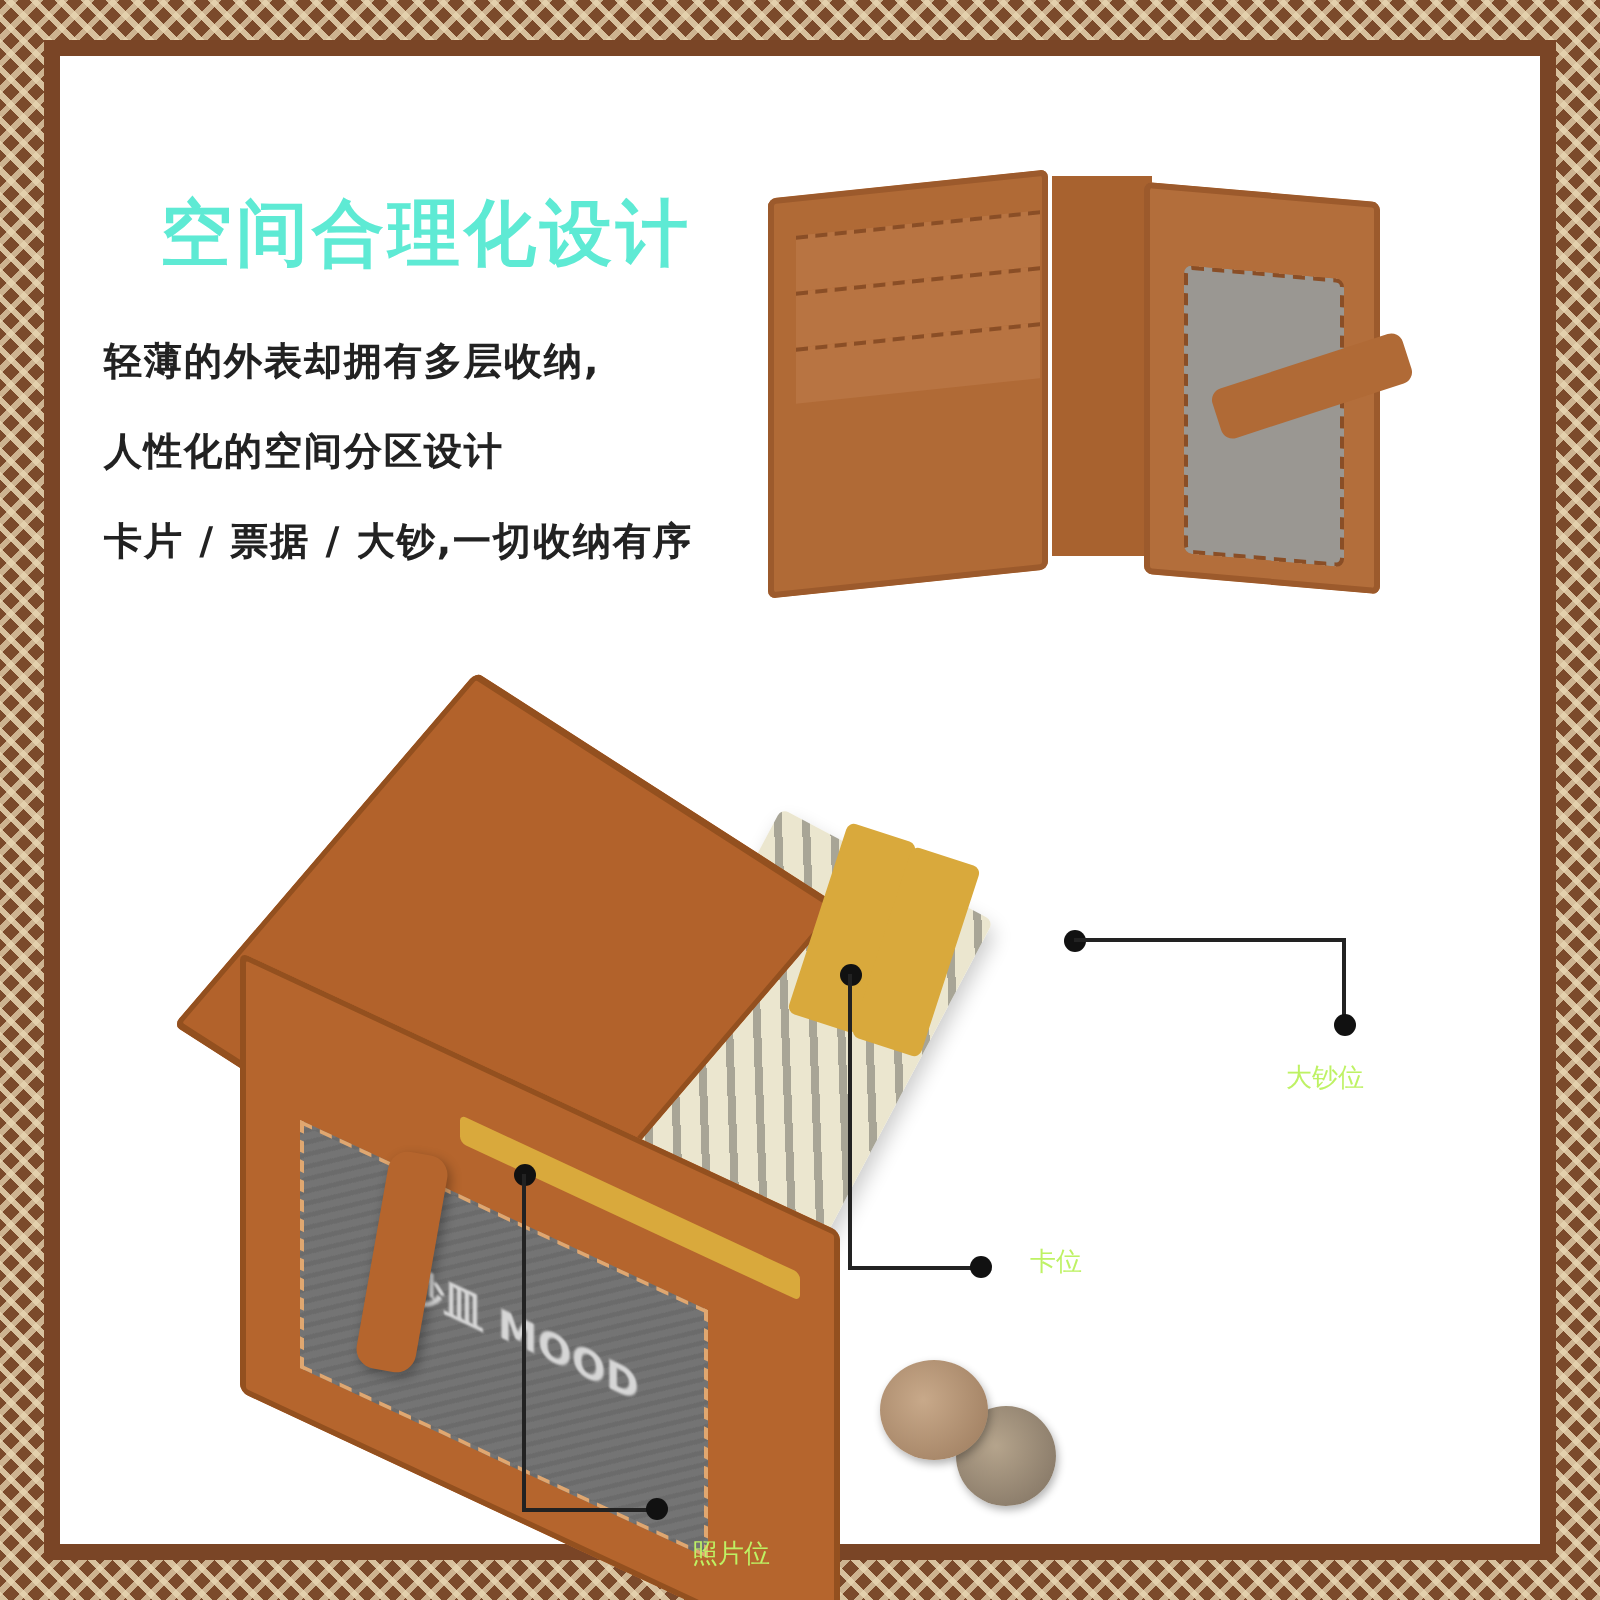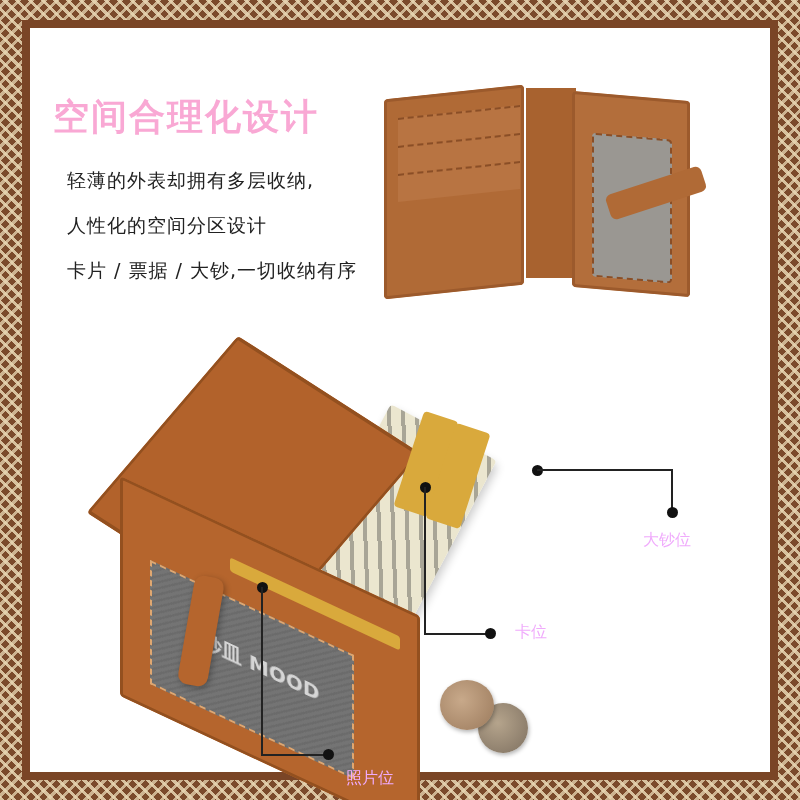--- a/index.html
+++ b/index.html
@@ -7,23 +7,23 @@
   .pattern {
     position:absolute; inset:0;
     background-color:#7b4a2b;
     background-image:
       repeating-linear-gradient(45deg, rgba(232,214,178,0.85) 0 3px, transparent 3px 9px),
       repeating-linear-gradient(-45deg, rgba(232,214,178,0.75) 0 3px, transparent 3px 9px),
       repeating-linear-gradient(0deg, rgba(123,74,43,0.55) 0 2px, transparent 2px 6px);
   }
   .frame-line { position:absolute; left:22px; top:20px; width:756px; height:760px; background:#7a4526; }
   .panel { position:absolute; left:30px; top:28px; width:740px; height:744px; background:#ffffff; }
-  .title { position:absolute; left:53px; top:93px; font-size:36px; font-weight:bold; color:#f9a8d4; letter-spacing:2px; white-space:nowrap; }
-  .body-line { position:absolute; left:67px; font-size:19px; color:#222; white-space:nowrap; letter-spacing:1px; }
-  .label { position:absolute; font-size:16px; color:#f0abfc; white-space:nowrap; }
+  .title { position:absolute; left:80px; top:93px; font-size:36px; font-weight:bold; color:#5eead4; letter-spacing:2px; white-space:nowrap; }
+  .body-line { position:absolute; left:52px; font-size:19px; color:#222; white-space:nowrap; letter-spacing:1px;font-weight:bold; }
+  .label { position:absolute; font-size:13px; color:#bef264; white-space:nowrap; }
   .dot { position:absolute; width:11px; height:11px; border-radius:50%; background:#111; }
   .hl { position:absolute; height:2px; background:#222; }
   .vl { position:absolute; width:2px; background:#222; }
   
   .w1 { position:absolute; left:376px; top:80px; width:330px; height:215px; }
   .w1 .left { position:absolute; left:8px; top:12px; width:140px; height:200px; background:#b06a36; border-radius:4px; transform:skewY(-6deg); box-shadow:inset 0 0 0 3px #9c5a2c; }
   .w1 .slot { position:absolute; left:14px; width:122px; height:26px; border-top:2px dashed #8a4e26; background:#b87442; }
   .w1 .spine { position:absolute; left:150px; top:8px; width:50px; height:190px; background:#a8622f; }
   .w1 .right { position:absolute; left:196px; top:16px; width:118px; height:196px; background:#b36e3b; border-radius:4px; transform:skewY(5deg); box-shadow:inset 0 0 0 3px #9c5a2c; }
   .w1 .window { position:absolute; left:20px; top:40px; width:76px; height:140px; background:#9a9792; border:2px dashed #8a4e26; border-radius:4px; }

